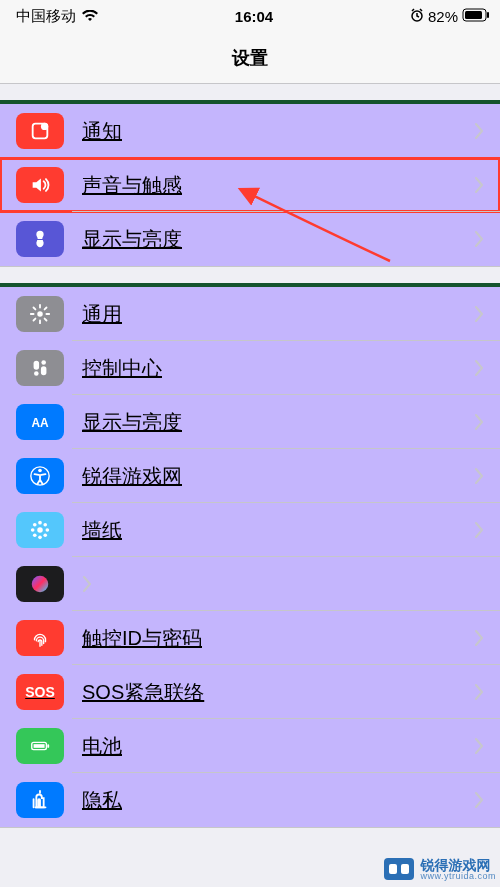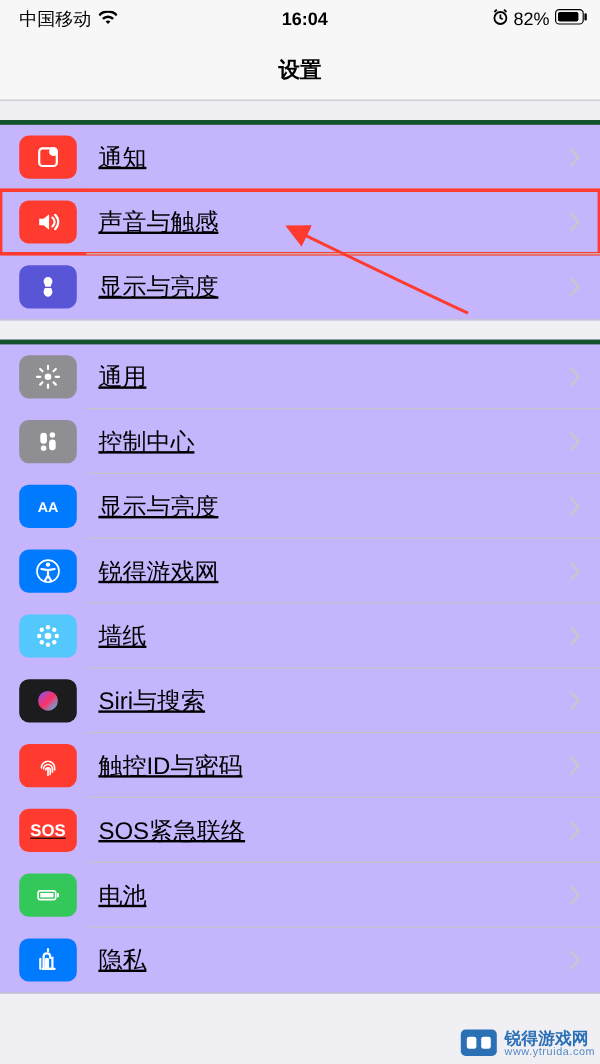--- a/index.html
+++ b/index.html
@@ -300,21 +300,20 @@
             <defs>
               <linearGradient id="sg" x1="0" y1="0" x2="1" y2="1">
                 <stop offset="0" stop-color="#7a5cff"></stop>
                 <stop offset="0.5" stop-color="#ff2e63"></stop>
                 <stop offset="1" stop-color="#35d0ff"></stop>
               </linearGradient>
             </defs>
             <circle cx="12" cy="12" r="9" fill="url(#sg)"></circle>
           </svg>
         </div>
-        <div class="row-label">Siri与搜索</div>
         <div class="chevron">
           <svg viewBox="0 0 10 16">
             <path d="M2 1l6 7-6 7" fill="none" stroke="#c7c7cc" stroke-width="2" stroke-linecap="round" stroke-linejoin="round"></path>
           </svg>
         </div>
       </div>
       <div class="row">
         <div class="icon-wrap bg-red">
           <svg viewBox="0 0 24 24">
             <path d="M6 14a6 6 0 0 1 12 0v2M8 15a4 4 0 0 1 8 0v3M10 16a2 2 0 0 1 4 0v4M12 14v7" fill="none" stroke="#fff" stroke-width="1.5" stroke-linecap="round"></path>

